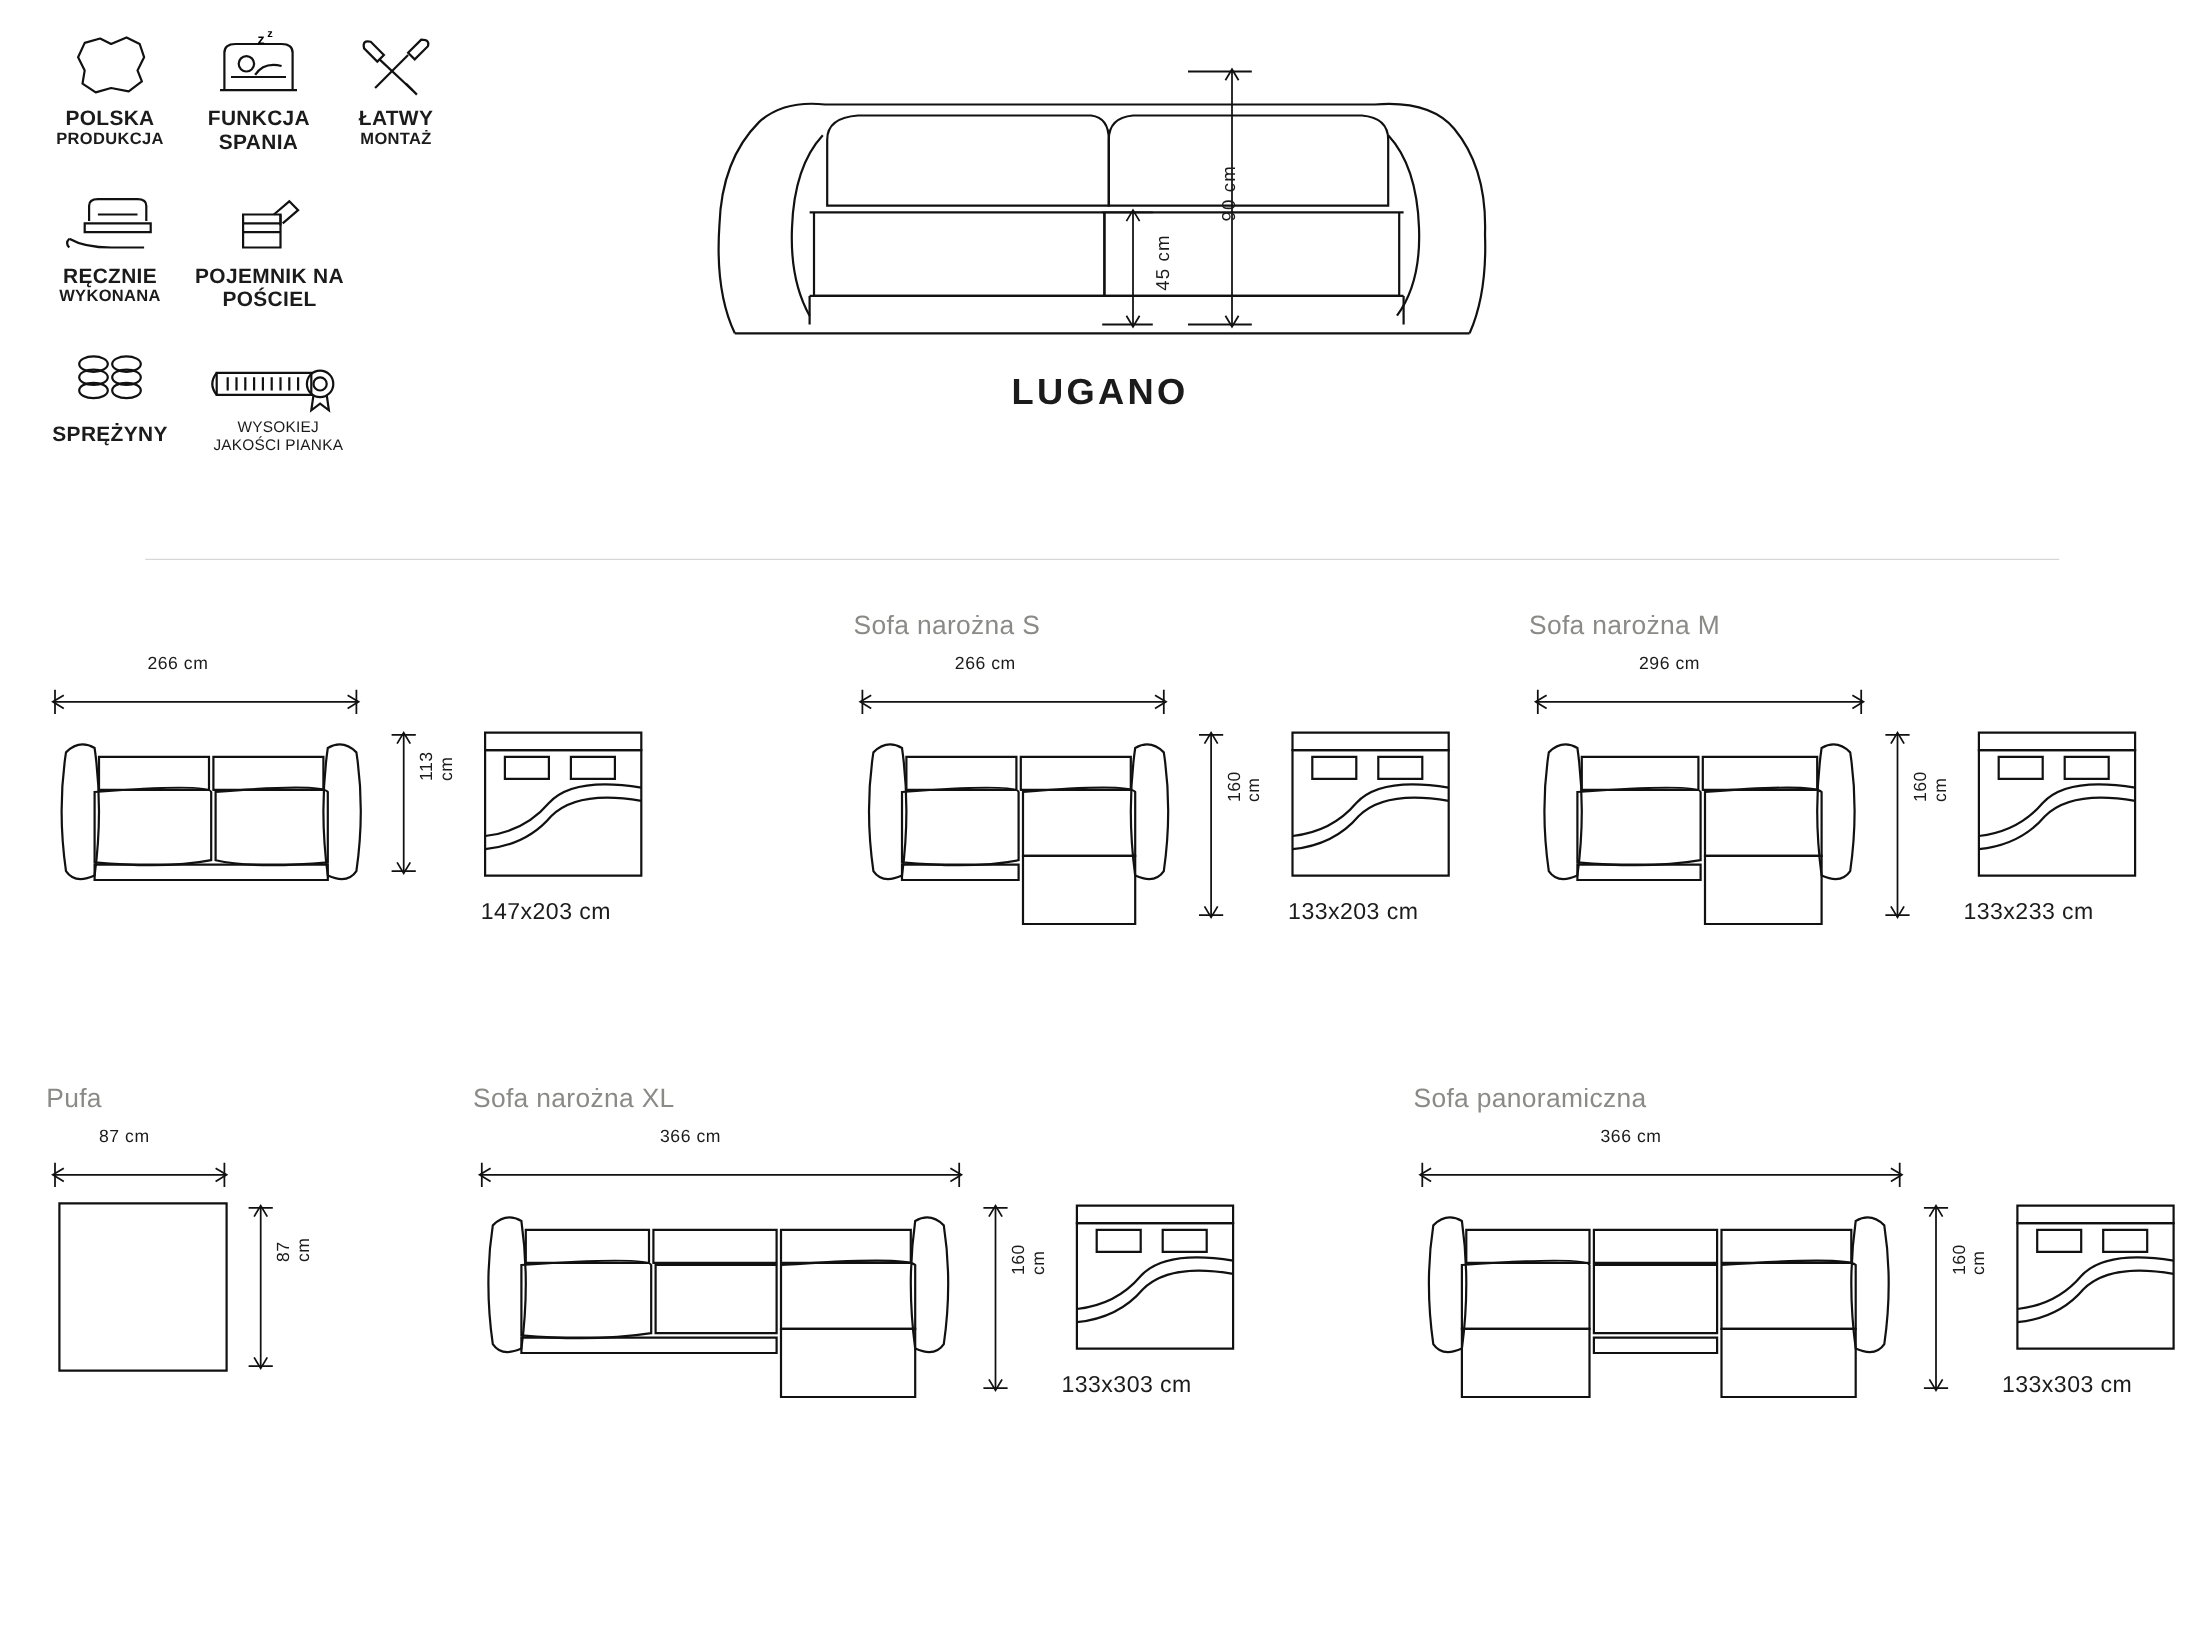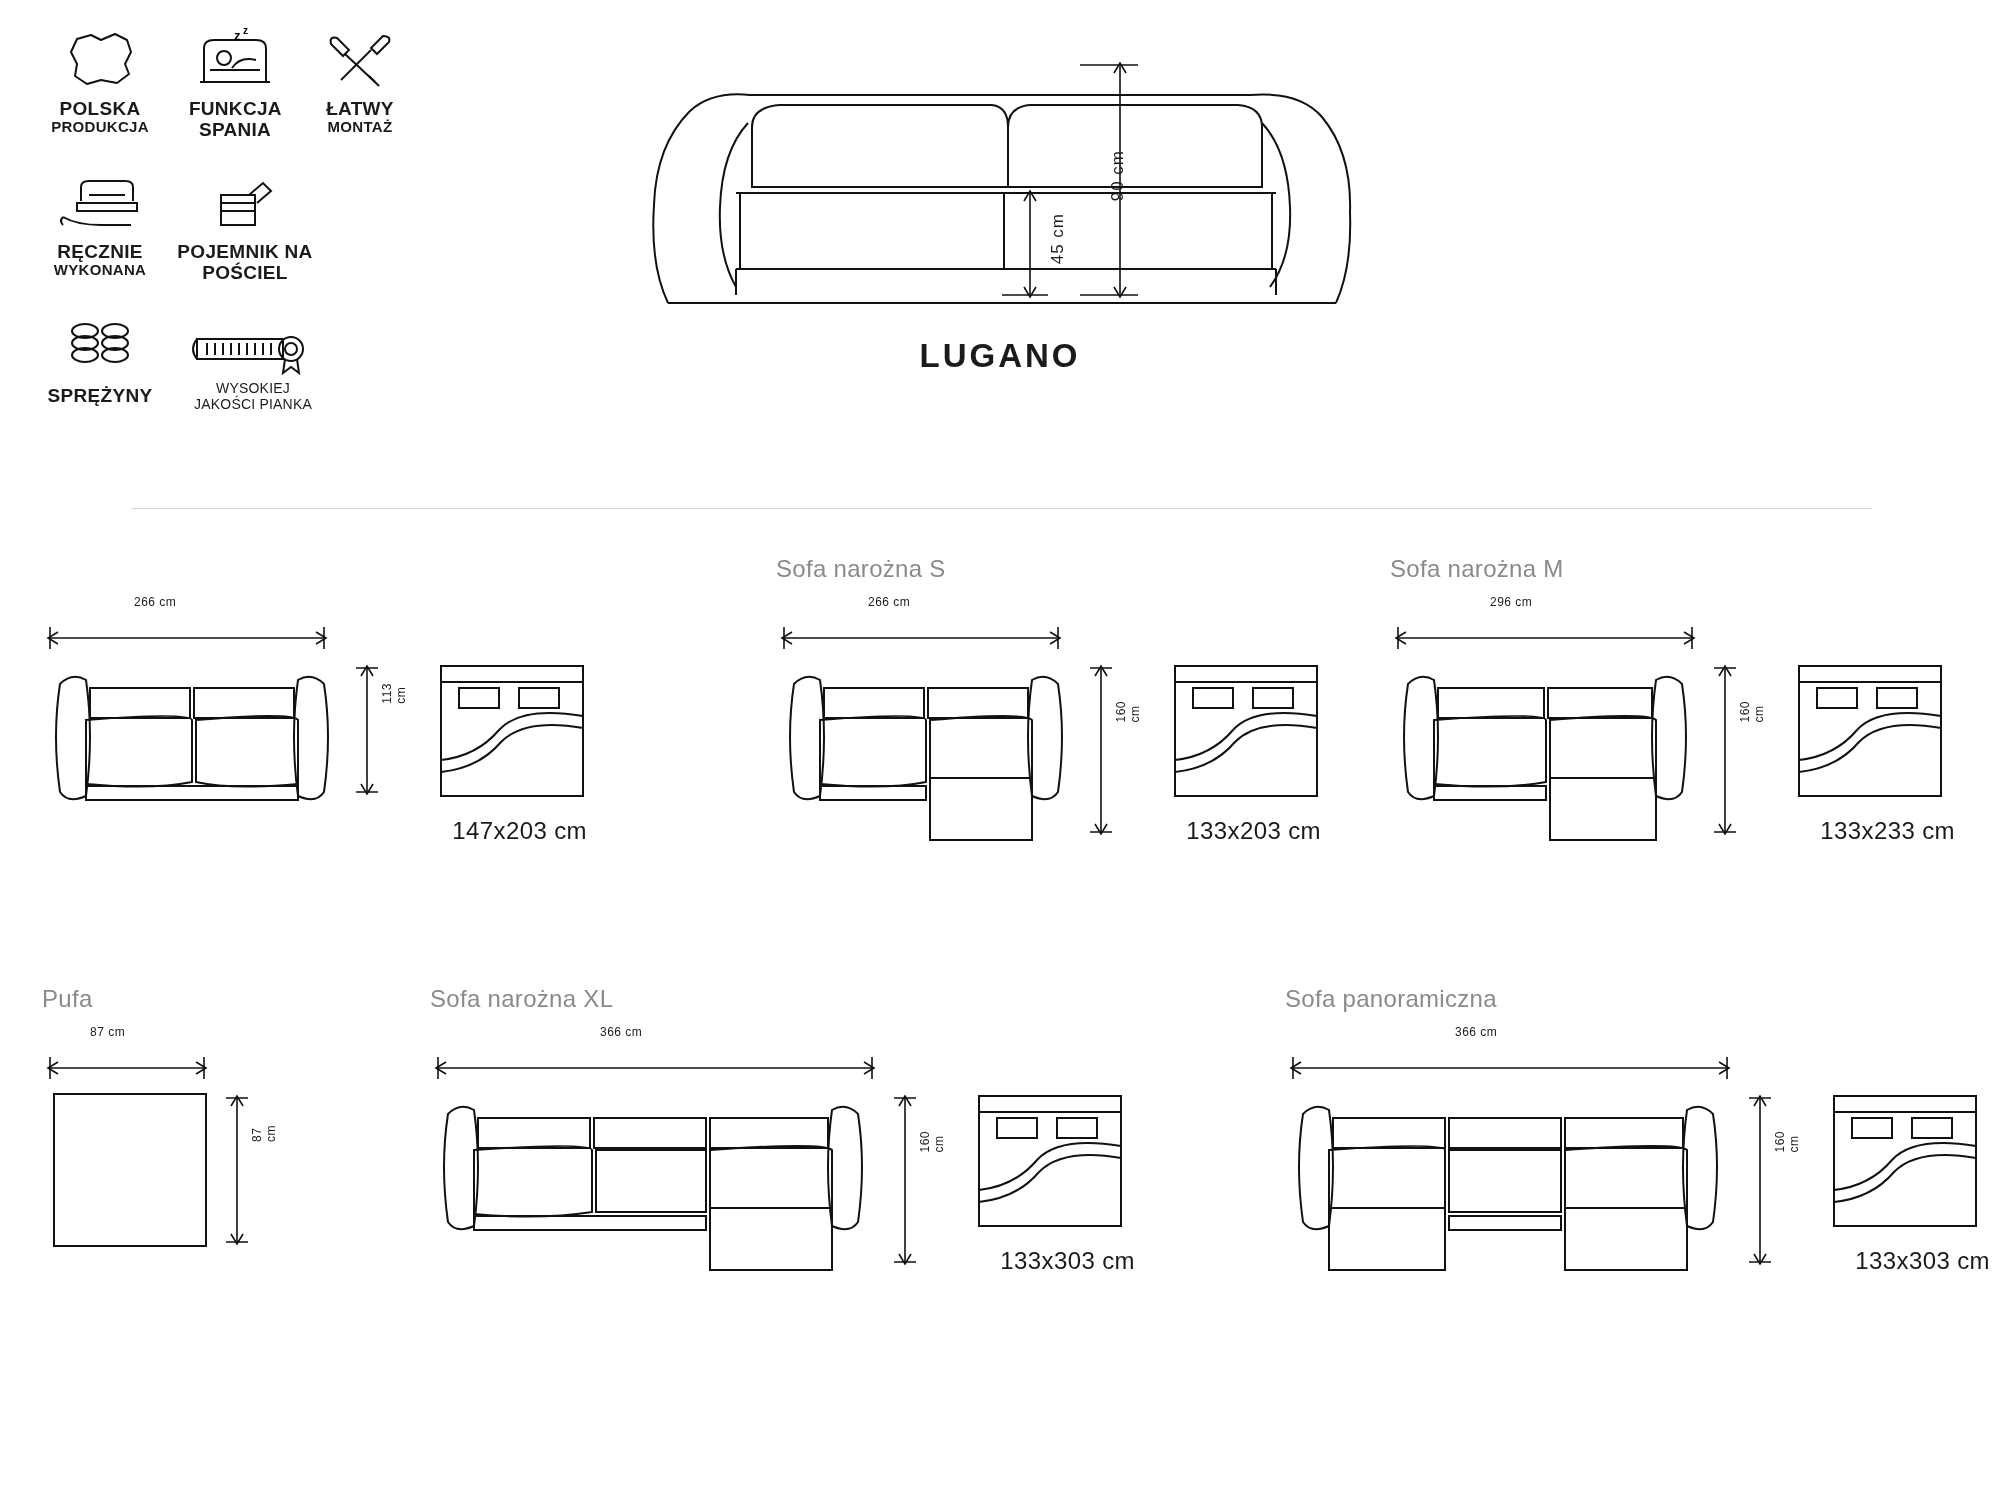--- a/index.html
+++ b/index.html
@@ -37,22 +37,22 @@
     text-align:center;font-size:33px;letter-spacing:3px;font-weight:bold;margin-top:22px;
   }
   .dim-label{font-size:17px;letter-spacing:1px;}
   .vert{writing-mode:vertical-rl;transform:rotate(180deg);}
 
   hr.sep{position:absolute;left:132px;top:500px;width:1740px;border:0;border-top:1px solid #d3d3d3;}
 
   
   .variant{position:absolute;}
   .v-title{font-size:24px;color:#8a8a86;letter-spacing:.3px;margin-bottom:8px;}
-  .sizecap{font-size:24px;letter-spacing:.4px;text-align:right;}
-  .dimtxt{font-size:12px;letter-spacing:.5px;}
+  .sizecap{font-size:21px;letter-spacing:.4px;text-align:left;}
+  .dimtxt{font-size:16px;letter-spacing:.5px;}
   svg{display:block;overflow:visible;}
   .ln{fill:none;stroke:#111;stroke-width:2;}
   .ln-thin{fill:none;stroke:#111;stroke-width:1.6;}
 </style>
 </head>
 <body>
 
 <div class="page">
 
   <div class="features">

